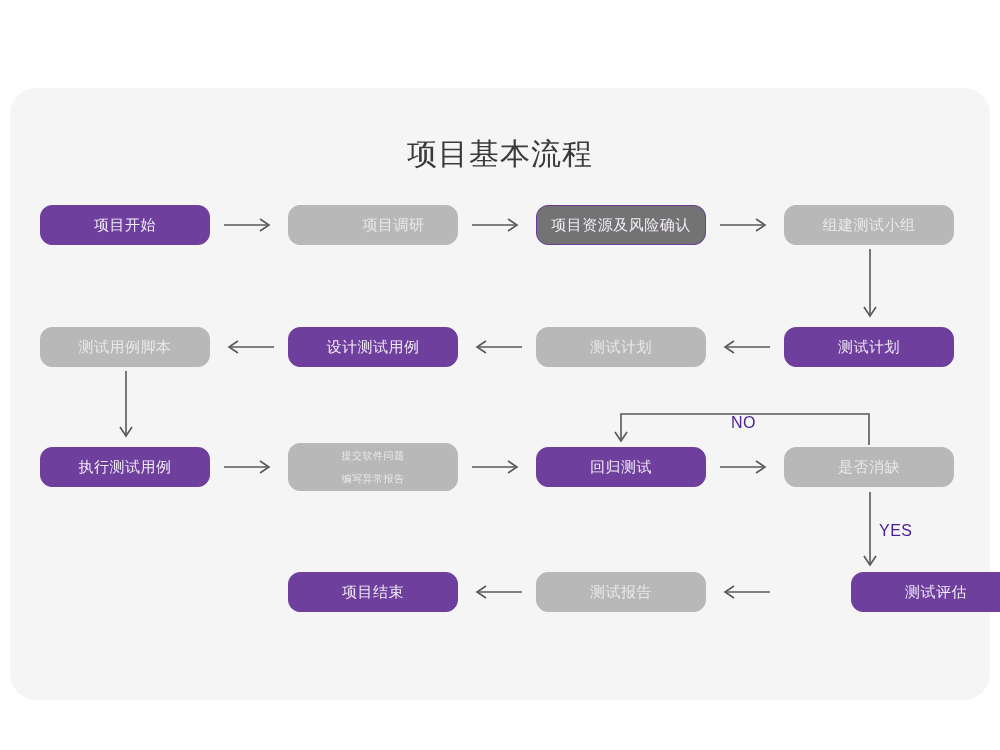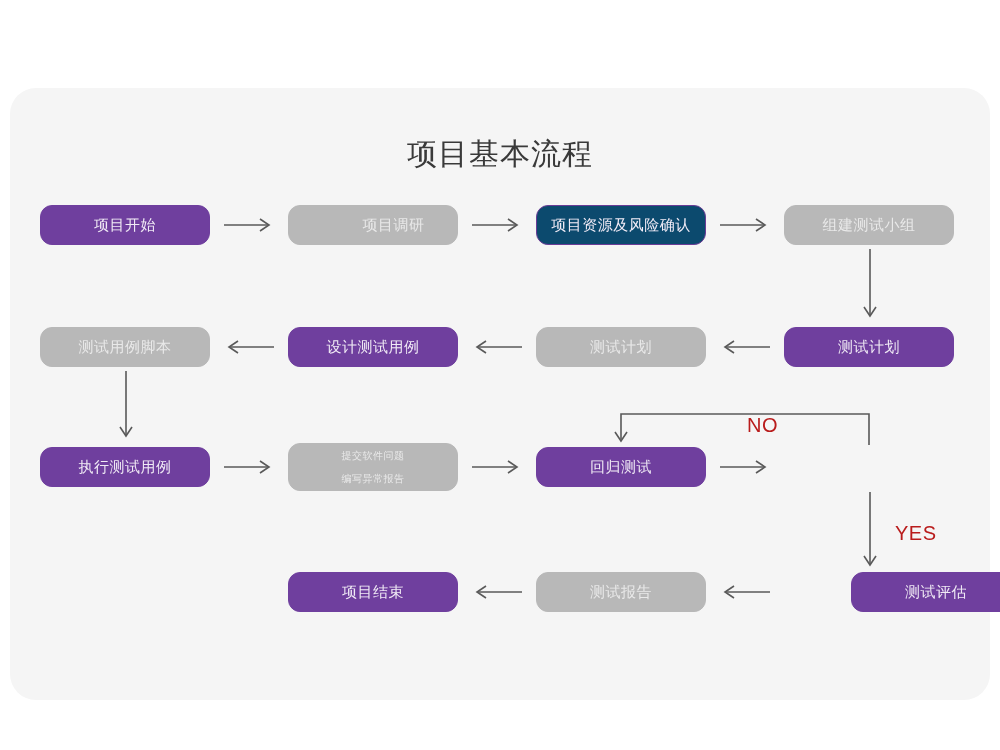--- a/index.html
+++ b/index.html
@@ -58,21 +58,21 @@
     box-sizing: border-box;
     white-space: pre-line;
     letter-spacing: 0.5px;
   }
   .node.purple {
     background: #6f3f9e;
     color: #f0eaf5;
     border: 1px solid #6f3f9e;
   }
   .node.purple-outline {
-    background: #0c4a6e;
+    background: #737373;
     color: #f2ecf7;
     border: 1px solid #6a3c96;
   }
   .node.grey {
     background: #b8b8b8;
     color: #e9e9e9;
     border: 1px solid #b8b8b8;
   }
   .node.tall {
     height: 48px;
@@ -82,24 +82,23 @@
 
   
   .conn {
     position: absolute;
     color: #595959;
   }
   .conn svg { display: block; overflow: visible; }
 
   .edge-label {
     position: absolute;
-    font-size: 20px;
-    color: #b91c1c;
+    font-size: 16px;
+    color: #4c1d95;
     letter-spacing: 0.5px;
-    margin-left: 16px;
   }
 </style>
 </head>
 <body>
 
 <div id="canvas">
 
   <div class="card"></div>
 
   <div class="chart-title">项目基本流程</div>
@@ -171,20 +170,21 @@
       <polyline points="257,34 257,3 9,3 9,28" fill="none" stroke="#595959" stroke-width="1.6"></polyline>
       <polyline points="3,21 9,30 15,21" fill="none" stroke="#595959" stroke-width="1.6"></polyline>
     </svg>
   </div>
   <div class="edge-label" style="left:731px; top:414px;">NO</div>
 
   <div class="node purple" style="left:40px;  top:447px;">执行测试用例</div>
   <div class="node grey tall" style="left:288px; top:443px;">提交软件问题
 编写异常报告</div>
   <div class="node purple" style="left:536px; top:447px;">回归测试</div>
+  <div class="node grey" style="left:784px; top:447px;">是否消缺</div>
 
   <div class="conn" style="left:222px; top:458px;">
     <svg width="54" height="18" viewBox="0 0 54 18">
       <line x1="2" y1="9" x2="46" y2="9" stroke="#595959" stroke-width="1.6"></line>
       <polyline points="38,3 47,9 38,15" fill="none" stroke="#595959" stroke-width="1.6"></polyline>
     </svg>
   </div>
   <div class="conn" style="left:470px; top:458px;">
     <svg width="54" height="18" viewBox="0 0 54 18">
       <line x1="2" y1="9" x2="46" y2="9" stroke="#595959" stroke-width="1.6"></line>

